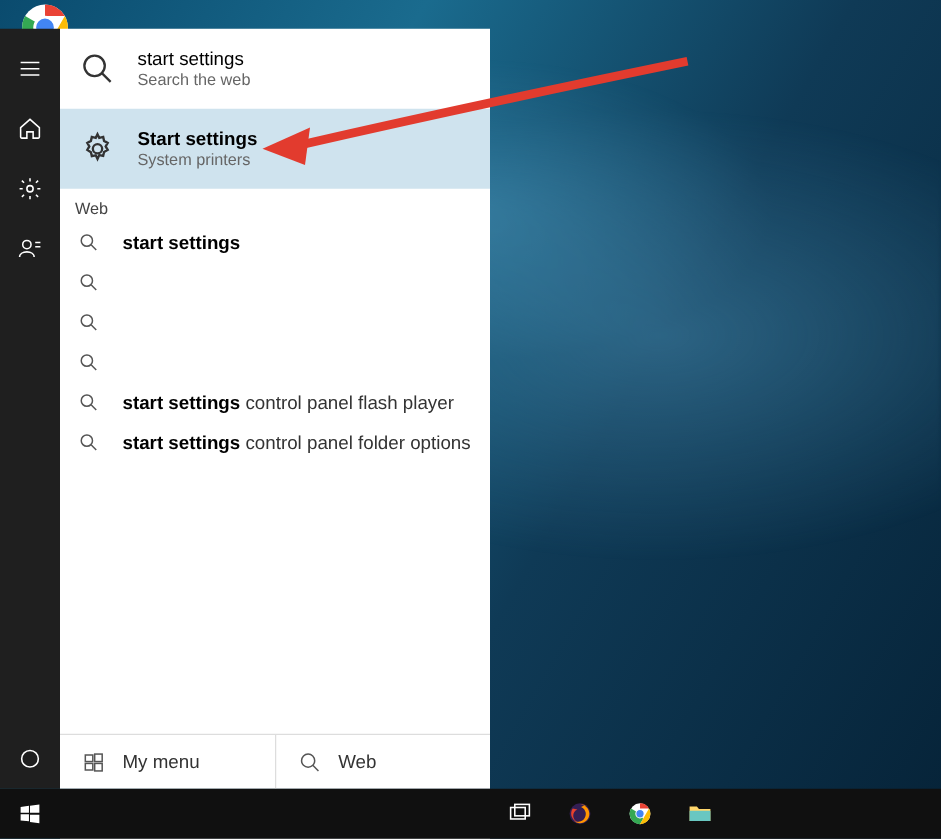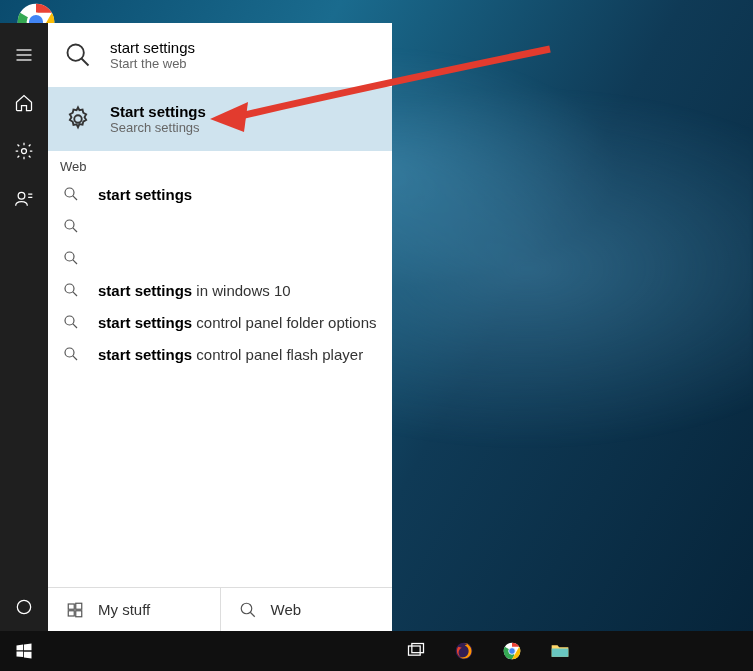--- a/index.html
+++ b/index.html
@@ -111,34 +111,34 @@
 
   <div class="result top">
     <div class="ico">
       <svg viewBox="0 0 24 24">
           <circle cx="10" cy="10" r="7"></circle>
           <line x1="15" y1="15" x2="21" y2="21"></line>
         </svg>
     </div>
     <div class="txt">
       <div class="title">start settings</div>
-      <div class="sub">Start the web</div>
+      <div class="sub">Search the web</div>
     </div>
   </div>
 
   <div class="result best">
     <div class="ico">
       <svg viewBox="0 0 24 24">
           <circle cx="12" cy="12" r="3.2"></circle>
           <path d="m12 2 1.2 2.5 2.7-.6.6 2.7L19 8l-1.4 2.4L19 12.8l-2.5 1.4-.6 2.7-2.7-.6L12 19l-1.2-2.5-2.7.6-.6-2.7L5 12.8l1.4-2.4L5 8l2.5-1.4.6-2.7 2.7.6Z"></path>
         </svg>
     </div>
     <div class="txt">
       <div class="title bold">Start settings</div>
-      <div class="sub">Search settings</div>
+      <div class="sub">System printers</div>
     </div>
   </div>
 
   <div class="section">Web</div>
 
   <div id="web-list">
       <div class="web-item">
         <div class="mico"><svg viewBox="0 0 24 24">
             <circle cx="10" cy="10" r="6"></circle>
             <line x1="14.5" y1="14.5" x2="20" y2="20"></line>
@@ -155,47 +155,46 @@
         <div class="mico"><svg viewBox="0 0 24 24">
             <circle cx="10" cy="10" r="6"></circle>
             <line x1="14.5" y1="14.5" x2="20" y2="20"></line>
           </svg></div>
       </div>
       <div class="web-item">
         <div class="mico"><svg viewBox="0 0 24 24">
             <circle cx="10" cy="10" r="6"></circle>
             <line x1="14.5" y1="14.5" x2="20" y2="20"></line>
           </svg></div>
-        <div class="line"><b>start settings</b> in windows 10</div>
+      </div>
+      <div class="web-item">
+        <div class="mico"><svg viewBox="0 0 24 24">
+            <circle cx="10" cy="10" r="6"></circle>
+            <line x1="14.5" y1="14.5" x2="20" y2="20"></line>
+          </svg></div>
+        <div class="line"><b>start settings</b> control panel flash player</div>
       </div>
       <div class="web-item">
         <div class="mico"><svg viewBox="0 0 24 24">
             <circle cx="10" cy="10" r="6"></circle>
             <line x1="14.5" y1="14.5" x2="20" y2="20"></line>
           </svg></div>
         <div class="line"><b>start settings</b> control panel folder options</div>
-      </div>
-      <div class="web-item">
-        <div class="mico"><svg viewBox="0 0 24 24">
-            <circle cx="10" cy="10" r="6"></circle>
-            <line x1="14.5" y1="14.5" x2="20" y2="20"></line>
-          </svg></div>
-        <div class="line"><b>start settings</b> control panel flash player</div>
       </div>
     </div>
 
   <div class="panel-footer">
     <div class="footer-tab">
       <svg viewBox="0 0 24 24">
           <rect x="3" y="4" width="8" height="7"></rect>
           <rect x="13" y="3" width="8" height="8"></rect>
           <rect x="3" y="13" width="8" height="7"></rect>
           <rect x="13" y="13" width="8" height="8"></rect>
         </svg>
-      <span>My stuff</span>
+      <span>My menu</span>
     </div>
     <div class="footer-tab">
       <svg viewBox="0 0 24 24">
           <circle cx="10" cy="10" r="7"></circle>
           <line x1="15" y1="15" x2="21" y2="21"></line>
         </svg>
       <span>Web</span>
     </div>
   </div>
 </div>

